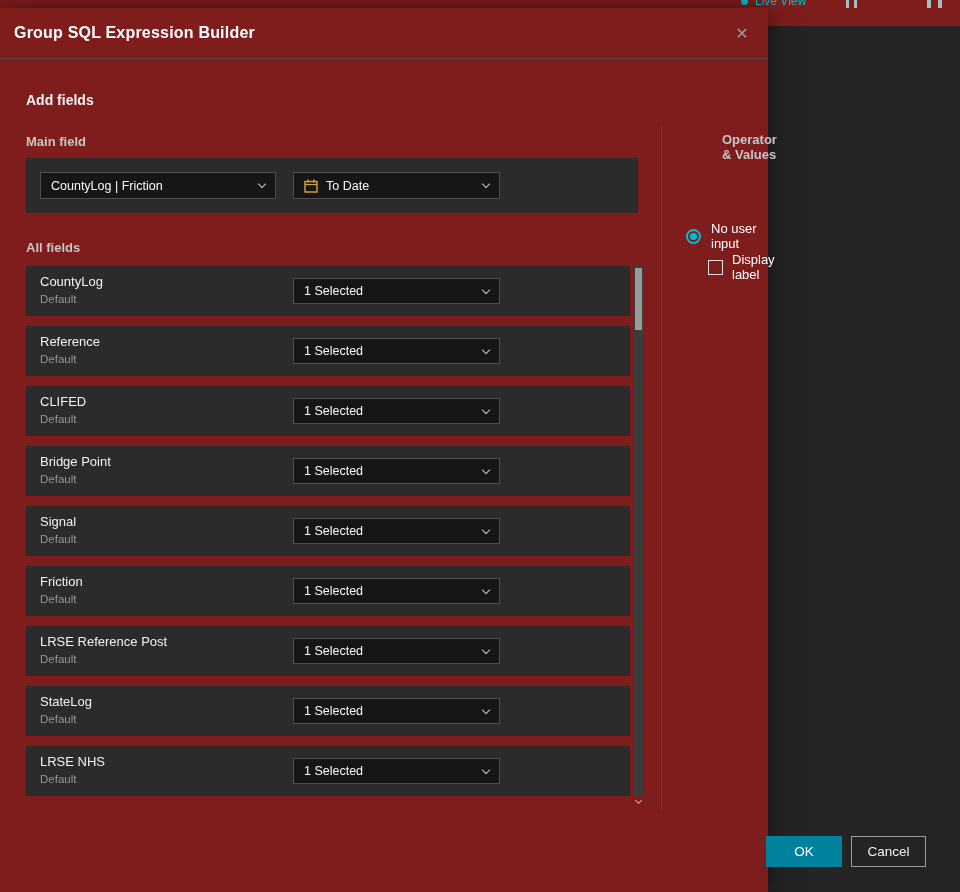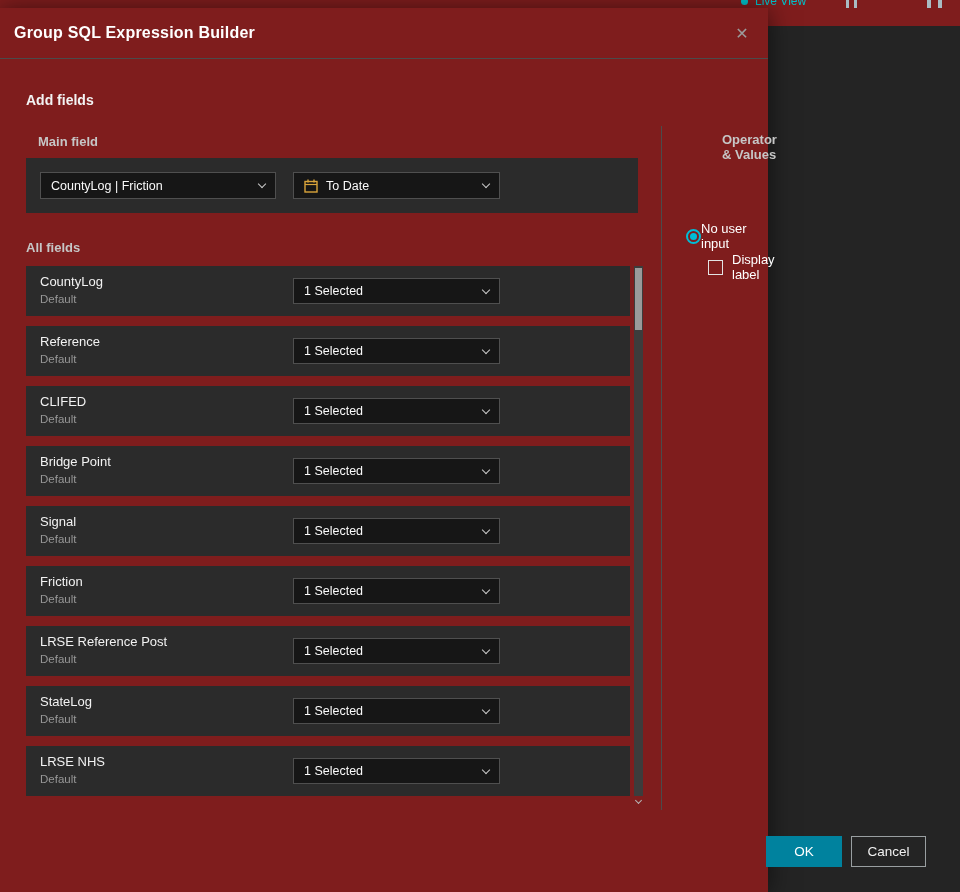--- a/index.html
+++ b/index.html
@@ -24,21 +24,21 @@
   .g2 i { width: 4px; }
 
   
   .dialog { position: absolute; left: 0; top: 8px; width: 768px; height: 884px; background: #7f1d1d; box-shadow: 0 2px 24px rgba(0,0,0,.55); z-index: 2; }
   .dialog-header { height: 51px; border-bottom: 1px solid #4b4b4b; display: flex; align-items: center; padding: 0 14px; }
   .dialog-title { font-size: 16px; font-weight: 700; letter-spacing: .2px; color: #ffffff; }
   .close-btn { margin-left: auto; width: 24px; height: 24px; display: flex; align-items: center; justify-content: center; color: #9b9b9b; font-size: 16px; cursor: pointer; }
 
   .heading { position: absolute; left: 26px; top: 84px; font-size: 14px; font-weight: 700; color: #f3f3f3; }
   .group-label { position: absolute; font-size: 13px; font-weight: 700; color: #c6c6c6; }
-  #lbl-main { left: 26px; top: 126px; margin-left: 12px; }
+  #lbl-main { left: 26px; top: 126px; }
   #lbl-all  { left: 26px; top: 232px; }
   #lbl-op   { left: 722px; top: 124px; }
 
   .main-panel { position: absolute; left: 26px; top: 150px; width: 612px; height: 55px; background: #2b2b2b; }
 
   .dd { display: flex; align-items: center; background: #161616; border: 1px solid #4f4f4f;
         height: 27px; padding: 0 10px; font-size: 12.5px; color: #fafafa; cursor: pointer; position: absolute; }
   .dd-text { white-space: nowrap; overflow: hidden; }
   .chev { flex: none; margin-left: auto; width: 6px; height: 6px;
           border-right: 1.5px solid #c9c9c9; border-bottom: 1.5px solid #c9c9c9;
@@ -55,21 +55,21 @@
 
   .scroll-track { position: absolute; left: 634px; top: 258px; width: 9px; height: 530px; background: #3c3c3c; }
   .scroll-thumb { position: absolute; left: 1px; top: 2px; width: 7px; height: 62px; background: #9a9a9a; }
   .scroll-down { position: absolute; left: 634px; top: 790px; width: 9px; height: 9px; display: flex; justify-content: center; cursor: pointer; }
   .chev2 { width: 5px; height: 5px; border-right: 1.5px solid #b5b5b5; border-bottom: 1.5px solid #b5b5b5; transform: rotate(45deg); }
 
   .divider-v { position: absolute; left: 661px; top: 118px; width: 1px; height: 684px; background: #4b4b4b; }
 
   #dd-operator { left: 686px; top: 151px; width: 240px; height: 28px; }
 
-  .radio-row { position: absolute; left: 686px; top: 213px; display: flex; align-items: center; }
+  .radio-row { position: absolute; left: 686px; top: 213px; display: flex; align-items: center; gap: 10px; }
   .radio { width: 15px; height: 15px; border: 2px solid var(--accent); border-radius: 50%; position: relative; flex: none; cursor: pointer; }
   .radio::after { content: ""; position: absolute; left: 50%; top: 50%; width: 7px; height: 7px;
                   margin: -3.5px 0 0 -3.5px; border-radius: 50%; background: var(--accent); }
   .opt-label { font-size: 13px; color: #ffffff; }
 
   .check-row { position: absolute; left: 708px; top: 244px; display: flex; align-items: center; gap: 9px; }
   .checkbox { width: 15px; height: 15px; border: 1.5px solid #e3e3e3; background: transparent; flex: none; cursor: pointer; }
 
   .btn { position: absolute; top: 828px; height: 31px; display: flex; align-items: center; justify-content: center; font-size: 13.5px; cursor: pointer; }
   .btn-ok { left: 766px; width: 76px; background: var(--ok); color: #fff; border: none; }

